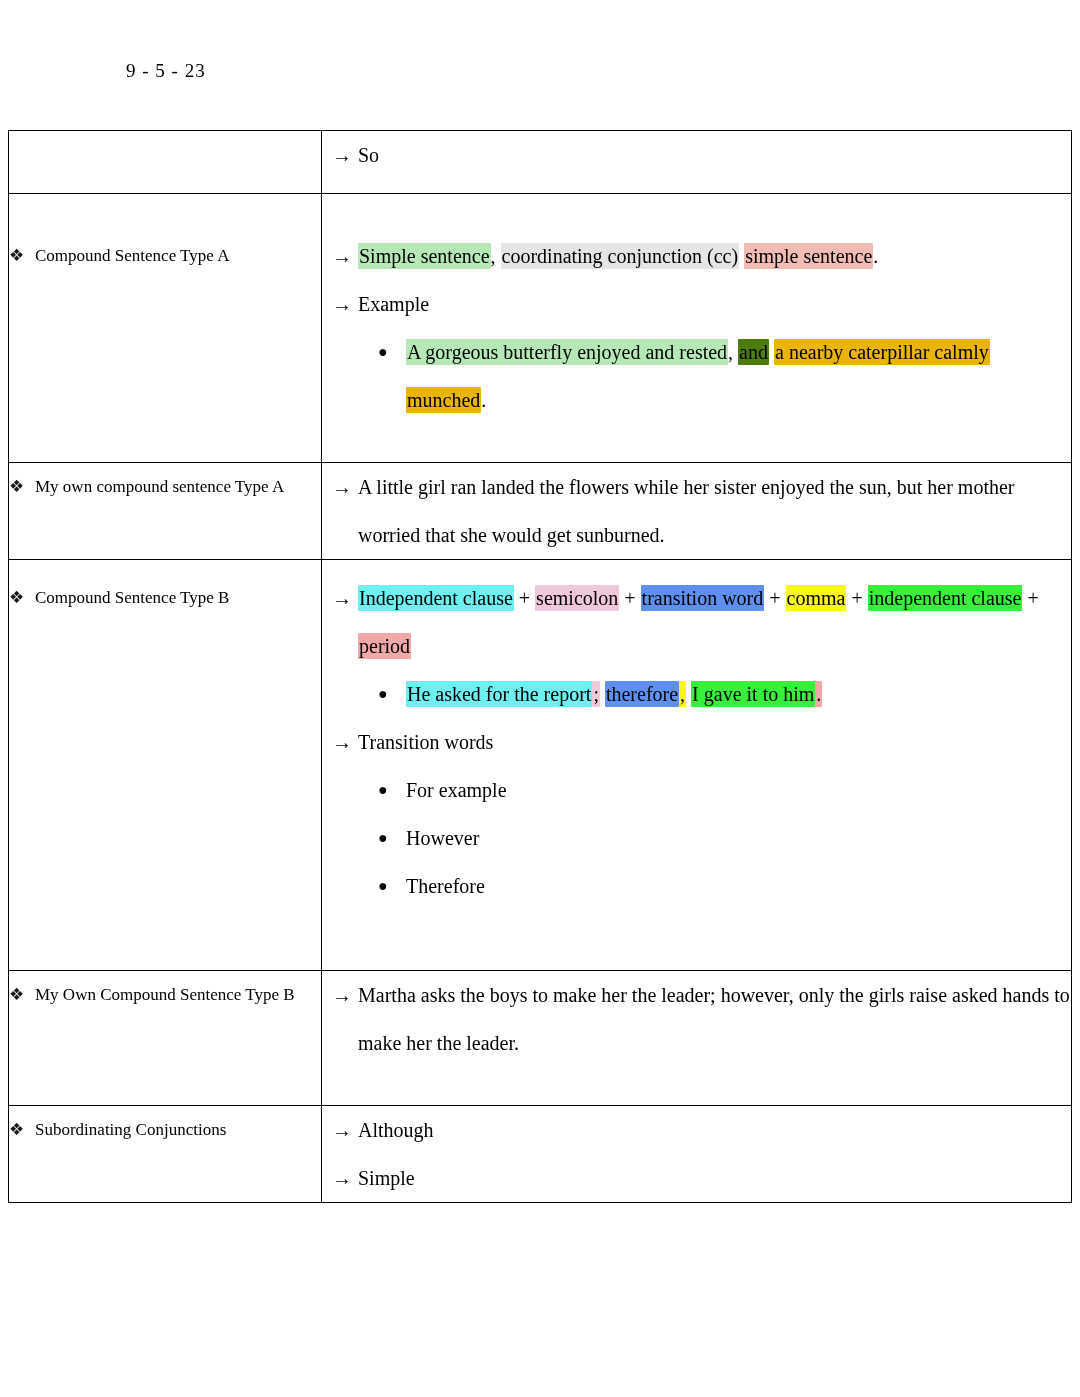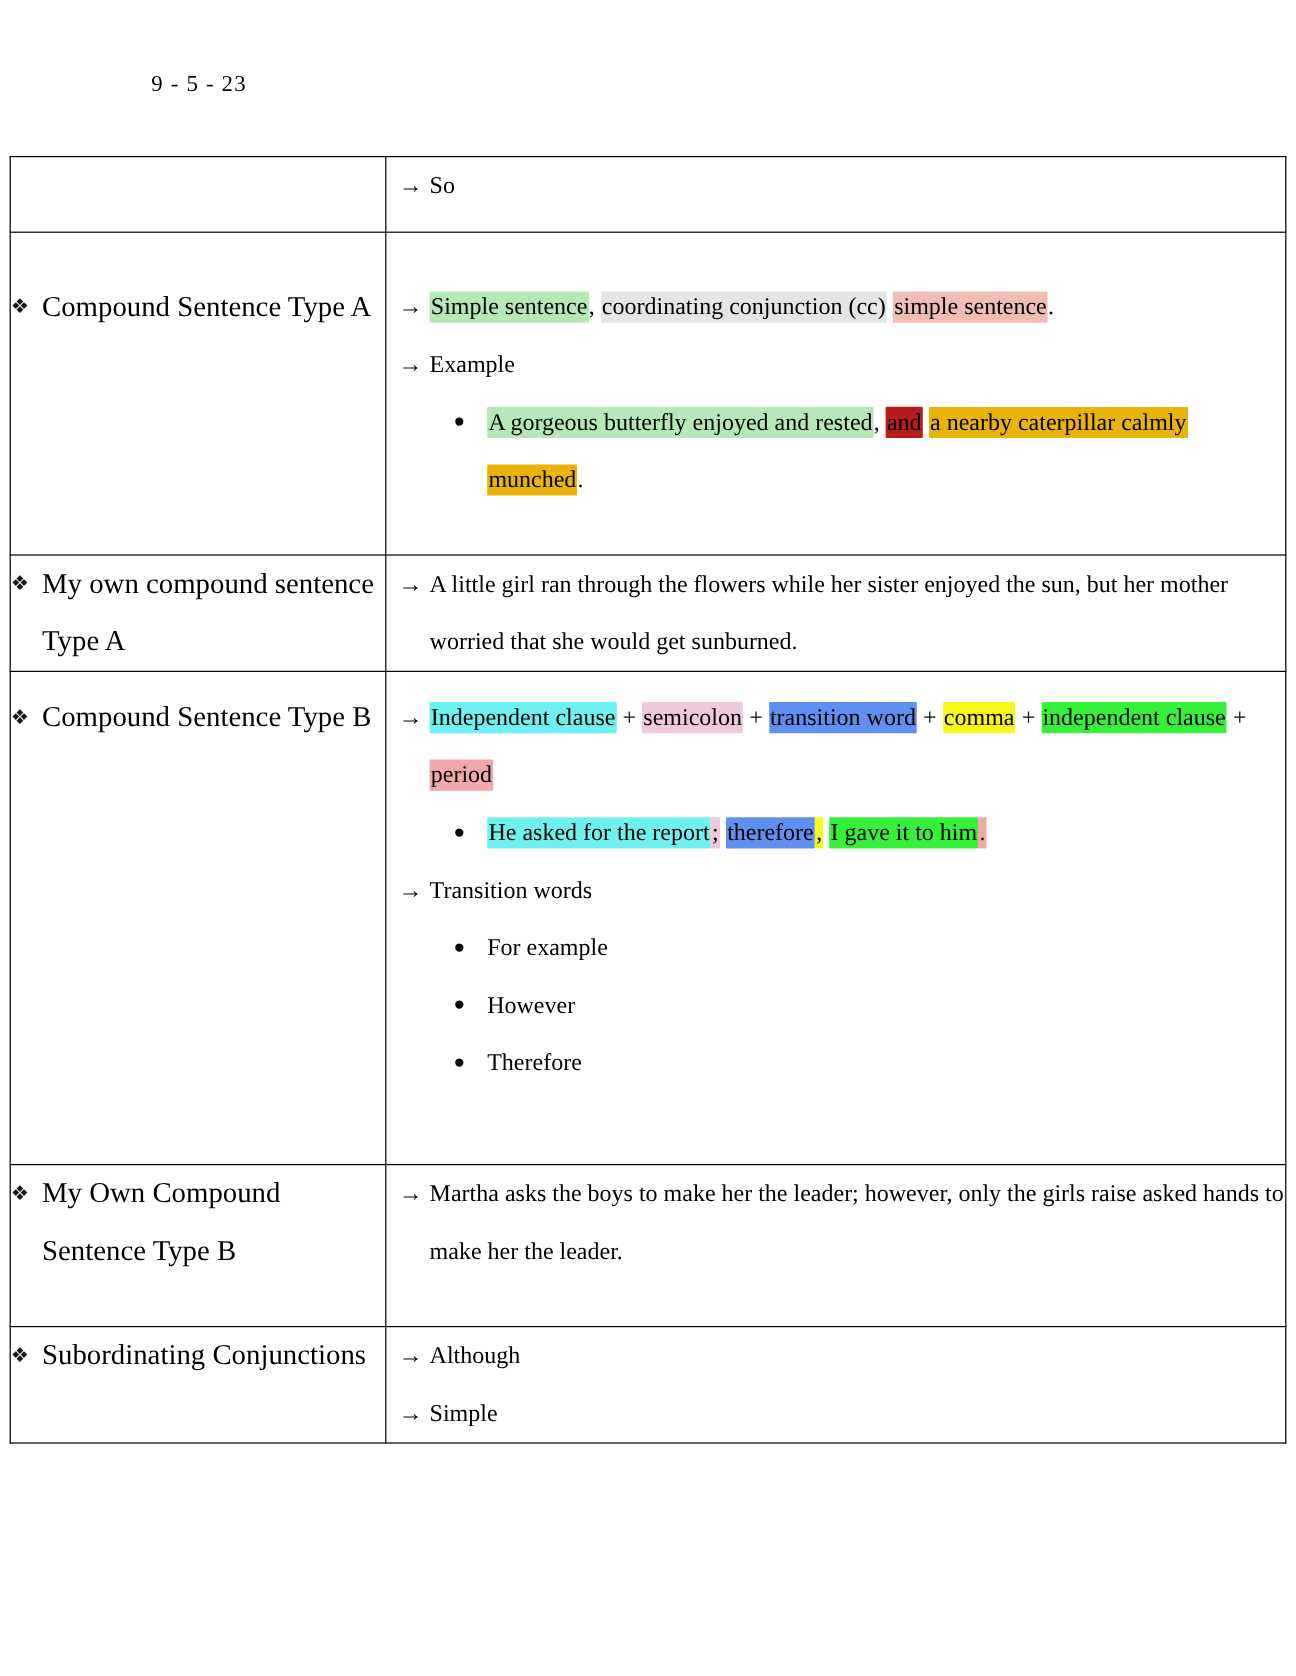--- a/index.html
+++ b/index.html
@@ -56,21 +56,21 @@
     line-height: 48px;
   }
   .diamond {
     flex: 0 0 auto;
     width: 26px;
     color: #1a1a1a;
     font-size: 17px;
   }
   .left-text {
     flex: 1 1 auto;
-    font-size: 24px;
+    font-size: 17px;
     line-height: 48px;
   }
   .arrow-row {
     display: flex;
     align-items: flex-start;
     font-size: 20px;
     line-height: 48px;
     margin-left: 10px;
   }
   .arrow {
@@ -155,38 +155,38 @@
             <span class="arrow">→</span>
             <span class="arrow-text"><span class="hl" style="background:#b6e7b6">Simple sentence</span><span>, </span><span class="hl" style="background:#e5e5e5">coordinating conjunction (cc)</span><span> </span><span class="hl" style="background:#f0bcb4">simple sentence</span><span>.</span></span>
           </div>
           <div class="arrow-row">
             <span class="arrow">→</span>
             <span class="arrow-text">Example</span>
           </div>
           <ul class="sub-list">
             <li>
               <span class="dot">●</span>
-              <span class="li-text"><span class="hl" style="background:#b6e7b6">A gorgeous butterfly enjoyed and rested</span><span>, </span><span class="hl" style="background:#b91c1c">and</span><span> </span><span class="hl" style="background:#eab308">a nearby caterpillar calmly munched</span><span>.</span></span>
+              <span class="li-text"><span class="hl" style="background:#b6e7b6">A gorgeous butterfly enjoyed and rested</span><span>, </span><span class="hl" style="background:#4d7c0f">and</span><span> </span><span class="hl" style="background:#eab308">a nearby caterpillar calmly munched</span><span>.</span></span>
             </li>
           </ul>
           <div class="spacer-md"></div>
         </td>
       </tr>
 
       <tr>
         <td class="left-col">
           <div class="bullet-row">
             <span class="diamond">❖</span>
             <span class="left-text">My own compound sentence Type A</span>
           </div>
         </td>
         <td class="right-col">
           <div class="arrow-row">
             <span class="arrow">→</span>
-            <span class="arrow-text">A little girl ran through the flowers while her sister enjoyed the sun, but her mother worried that she would get sunburned.</span>
+            <span class="arrow-text">A little girl ran landed the flowers while her sister enjoyed the sun, but her mother worried that she would get sunburned.</span>
           </div>
         </td>
       </tr>
 
       <tr>
         <td class="left-col">
           <div class="spacer-sm"></div>
           <div class="bullet-row">
             <span class="diamond">❖</span>
             <span class="left-text">Compound Sentence Type B</span>

